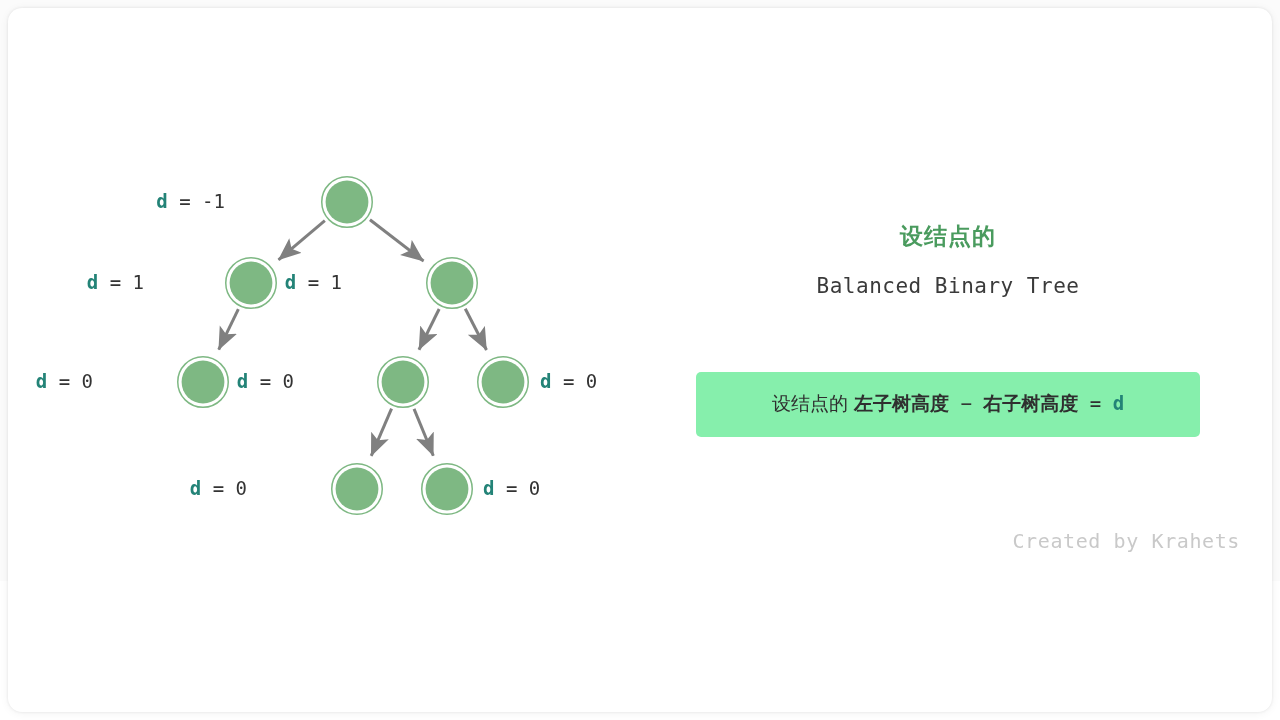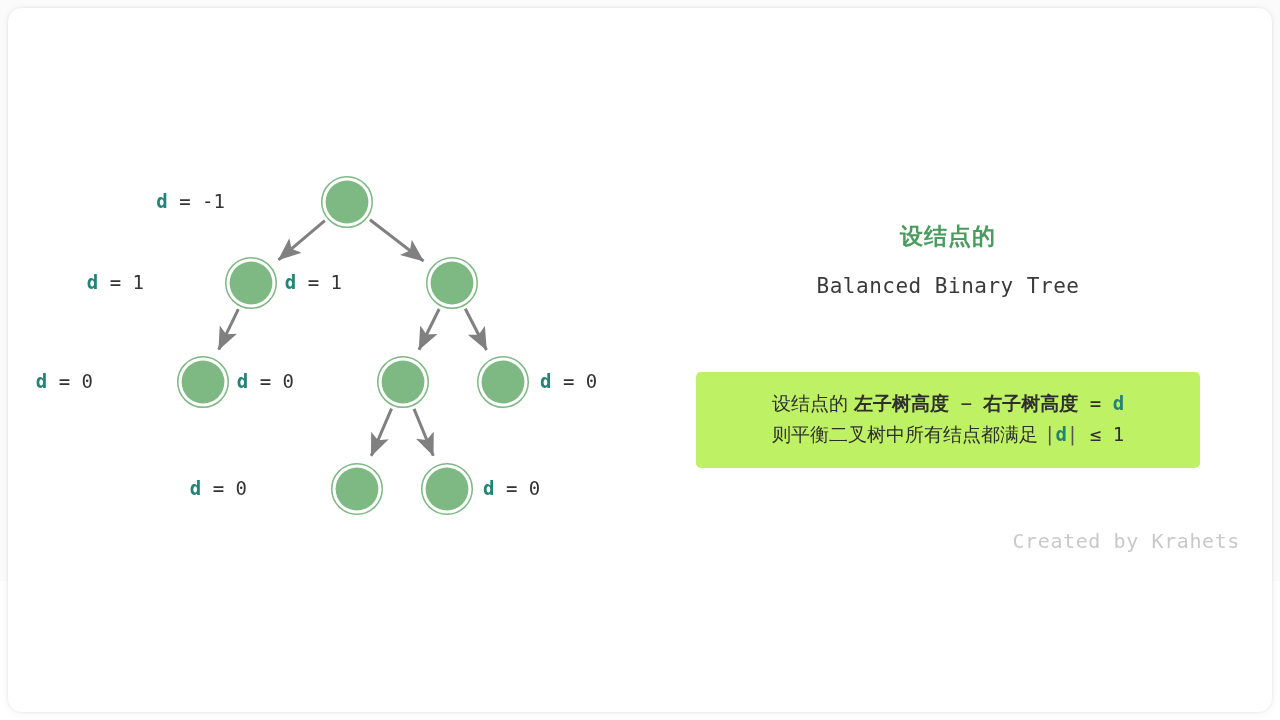--- a/index.html
+++ b/index.html
@@ -86,21 +86,21 @@
     margin-top: 22px;
     letter-spacing: 0.5px;
   }
 
   #formula-box {
     position: absolute;
     left: 696px;
     top: 372px;
     width: 504px;
     box-sizing: border-box;
-    background: #bef264;
+    background: #86efac;
     border-radius: 5px;
     padding: 16px 0 18px 0;
   }
   .formula-line {
     font-family: "DejaVu Sans", "Liberation Sans", sans-serif;
     font-size: 19px;
     color: #2f2f2f;
     text-align: center;
     line-height: 1.62;
     white-space: pre;
@@ -197,17 +197,16 @@
       <div class="node-label" style="top: 479px; left: 483px; text-align: left;"><span class="d">d</span><span class="eq"> = 0</span></div>
     </div>
 
   <div id="panel">
     <div id="panel-title">设结点的</div>
     <div id="panel-subtitle">Balanced Binary Tree</div>
   </div>
 
   <div id="formula-box">
     <div class="formula-line"><span>设结点的 </span><span class="bold">左子树高度</span><span class="mono"> − </span><span class="bold">右子树高度</span><span class="mono"> = </span><span class="teal">d</span></div>
-    <div class="formula-line"><span>则平衡二叉树中所有结点都满足 </span><span class="mono bar">|</span><span class="teal">d</span><span class="mono bar">|</span><span class="mono"> ≤ 1</span></div>
   </div>
 
   <div id="credit">Created by Krahets</div>
 </div>
 
 </body></html>

